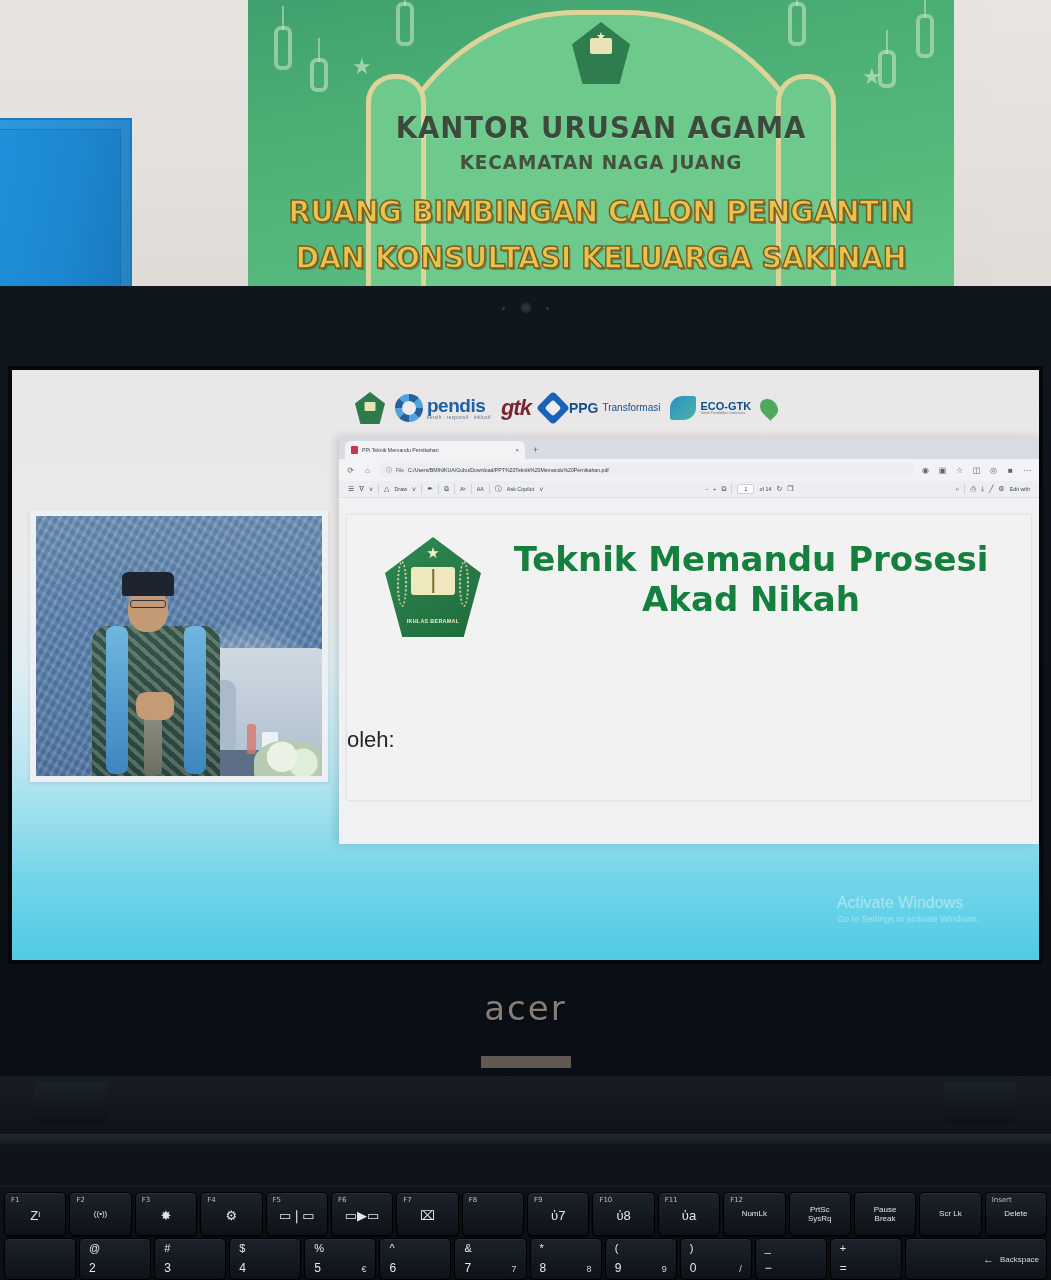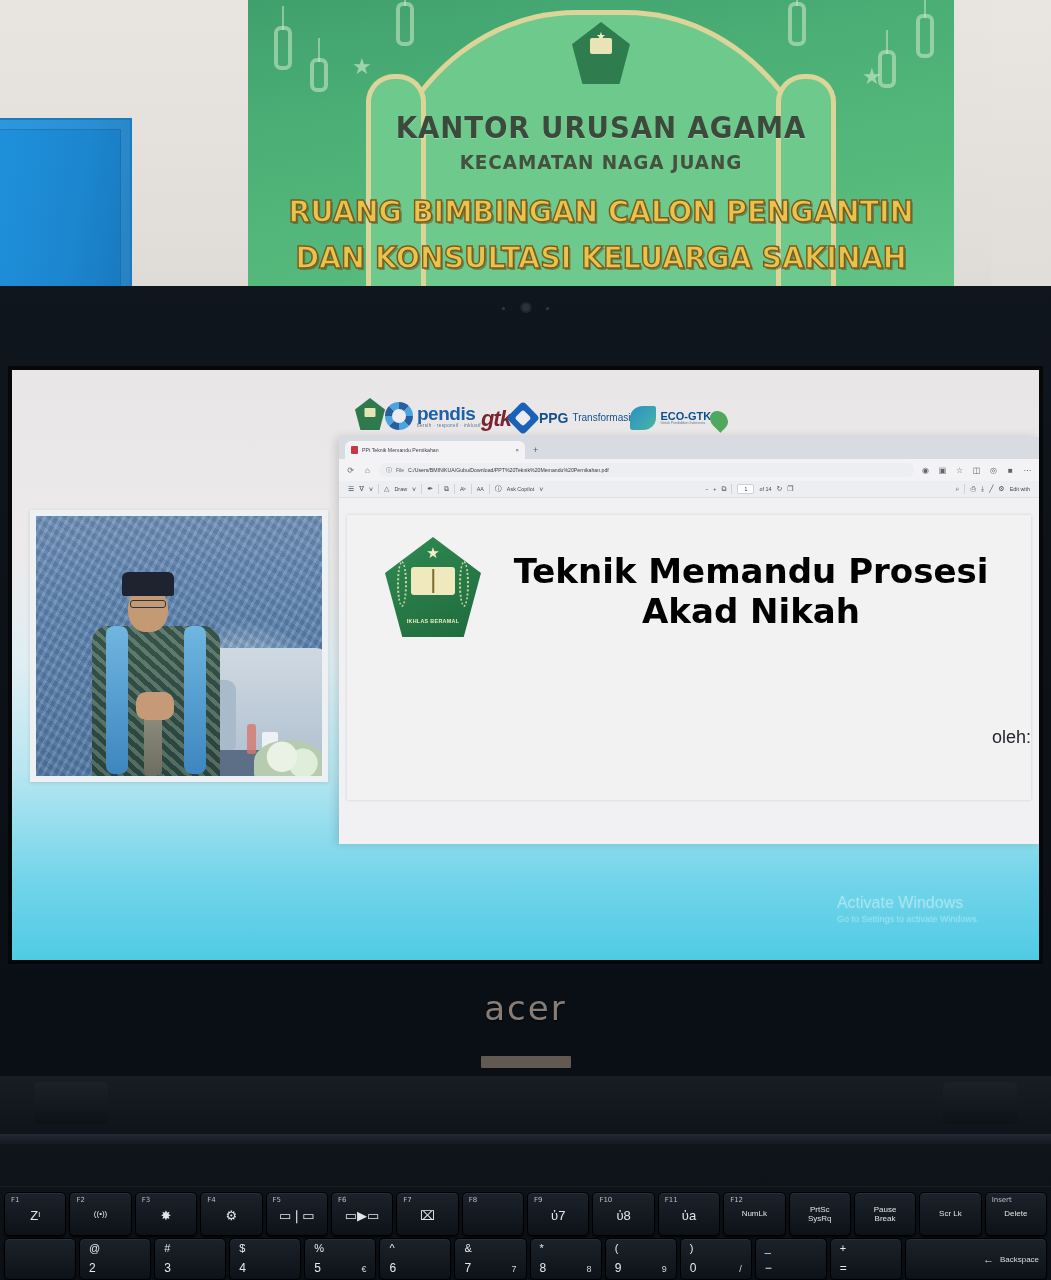--- a/index.html
+++ b/index.html
@@ -144,21 +144,21 @@
     position:absolute; left:12px; top:84px; width:1027px; height:590px;
     background: linear-gradient(180deg,
       #e8e6e7 0%, #eceaeb 32%, #dfeef3 50%,
       #b8e6f1 68%, #74d5ea 86%, #4fcbe4 100%);
     overflow:hidden;
   }
 
   
   .logo-strip{
     position:absolute; left:343px; top:16px; width:500px; height:44px;
-    display:flex; align-items:flex-end; 
+    display:flex; align-items:center; gap:10px;
   }
   .lg{ display:flex; align-items:center; gap:4px; }
   .lg-penta{
     width:30px;height:32px;background:#2f7a4c;
     clip-path:polygon(50% 0%,100% 36%,82% 100%,18% 100%,0% 36%);
     position:relative;
   }
   .lg-penta:after{content:"";position:absolute;left:50%;top:30%;transform:translateX(-50%);width:11px;height:9px;background:#e6e3b5;border-radius:1px;}
   .lg-flower{
     width:28px;height:28px;border-radius:50%;
@@ -250,29 +250,29 @@
     position:absolute;left:50%;bottom:13px;transform:translateX(-50%);
     font-size:5.4px;color:#f0ecc4;white-space:nowrap;font-weight:700;letter-spacing:.3px;
   }
   .penta .p-wreath-l,.penta .p-wreath-r{
     position:absolute;top:24px;width:10px;height:46px;border:2px dotted #e9e3b4;border-radius:50%;opacity:.85;
   }
   .penta .p-wreath-l{left:12px;}
   .penta .p-wreath-r{right:12px;}
 
   .slide-title{
-    position:absolute; left:150px; right:26px; top:36px;
+    position:absolute; left:150px; right:26px; top:24px;
     text-align:center;
     font-family:"DejaVu Sans", sans-serif;
     font-weight:700; font-size:34px; line-height:1.18;
-    color:#000000;
+    color:#15803d;
   }
   .slide-oleh{
-    position:absolute; left:0; right:0; top:212px; text-align:right;
-    font-size:18px; color:#23272c;
+    position:absolute; left:0; right:0; top:212px; text-align:left;
+    font-size:22px; color:#23272c;
   }
   .slide-name{
     position:absolute; left:0; right:0; top:242px; text-align:center;
     font-size:19px; color:#23272c;
   }
   .slide-role{
     position:absolute; left:0; right:0; top:272px; text-align:center;
     font-size:22px; font-weight:700; color:#1c2b4a;
   }
 

